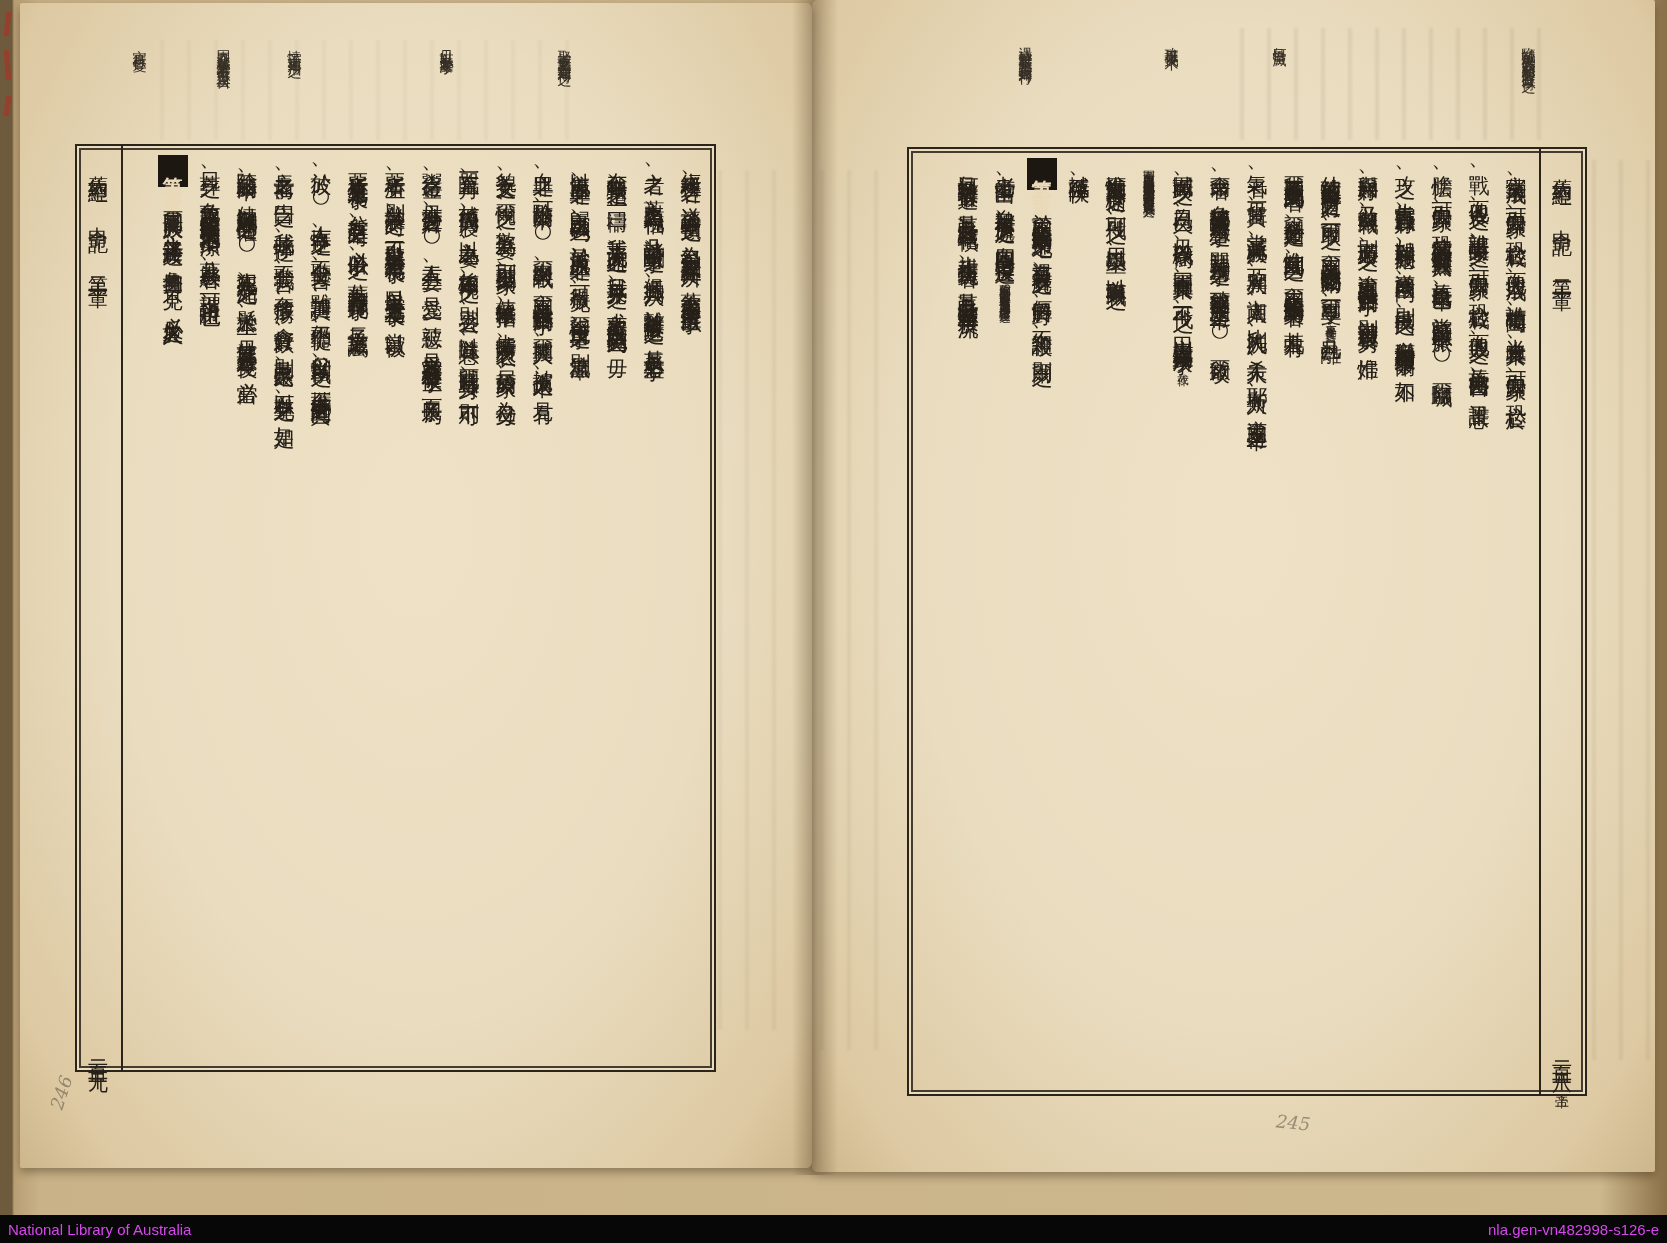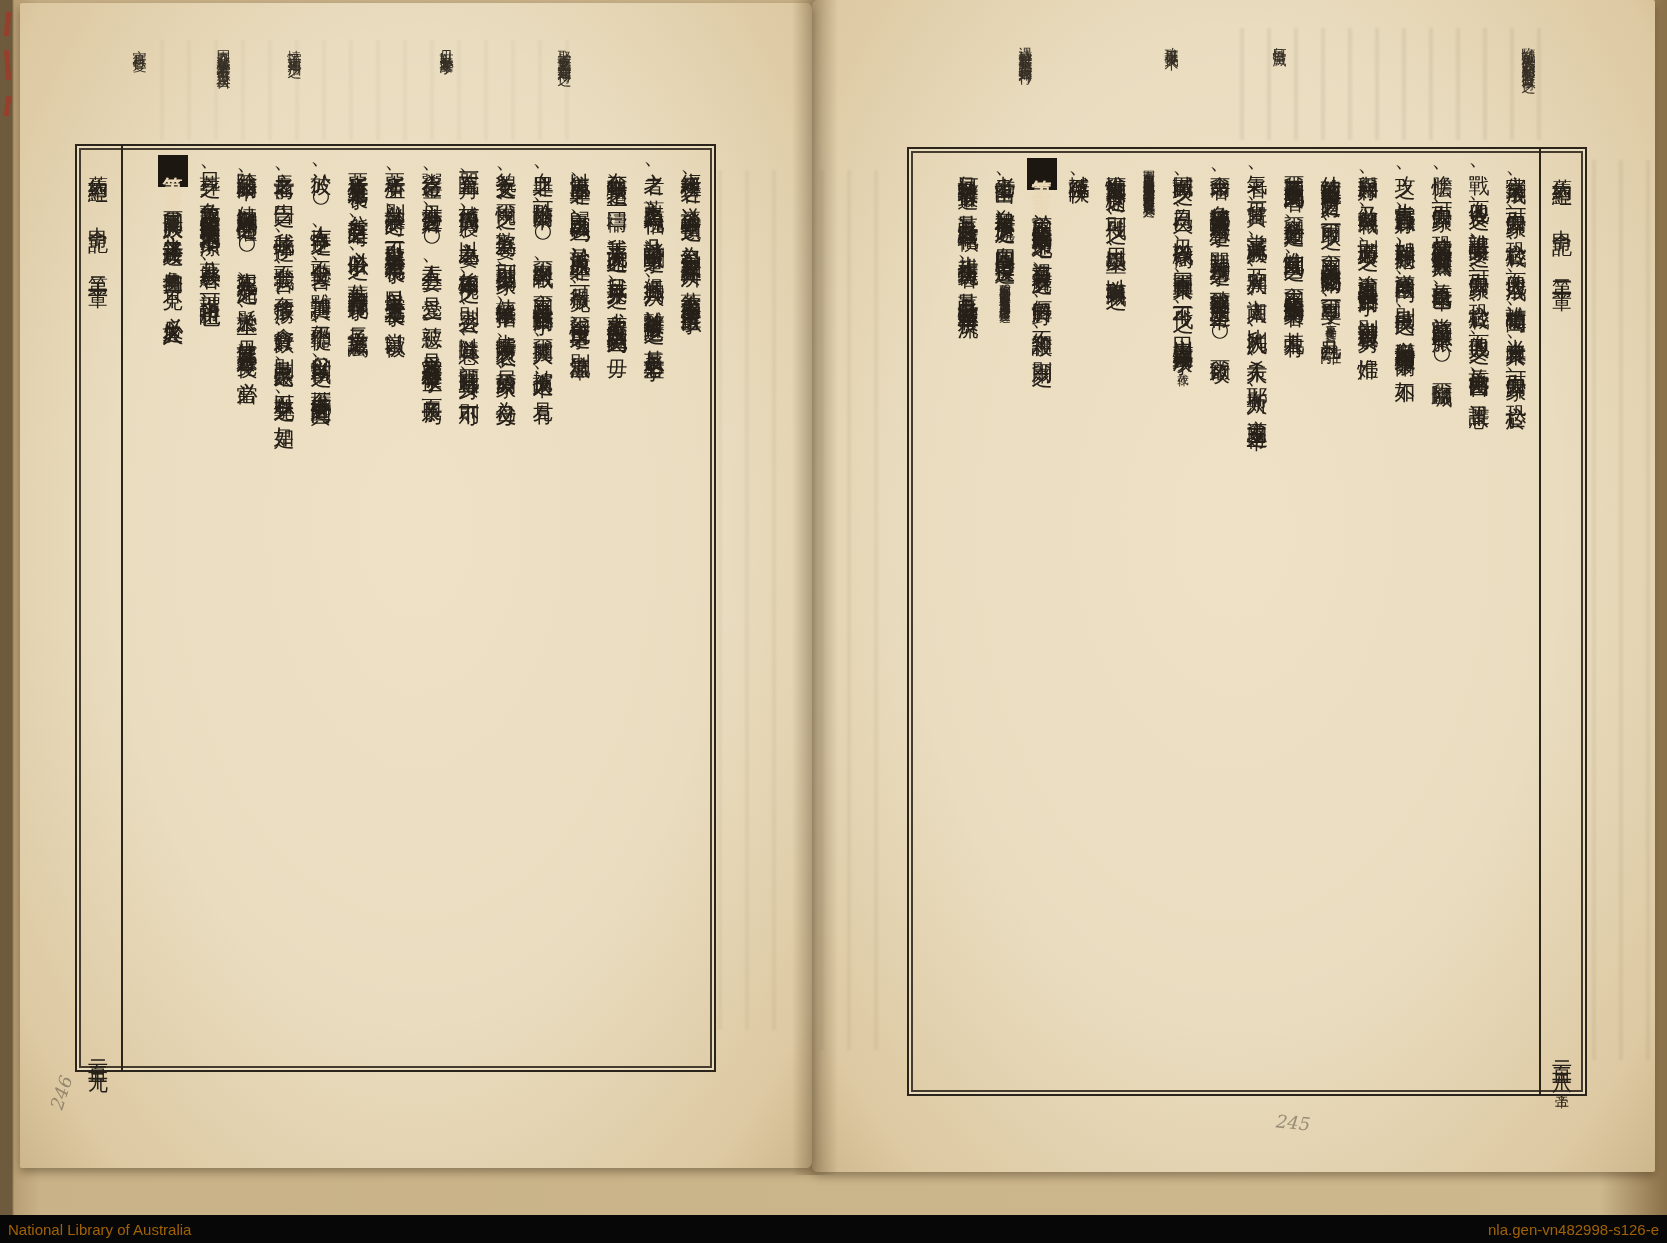--- a/index.html
+++ b/index.html
@@ -35,21 +35,21 @@
   .col{white-space:normal;}
   .chapter-box{background:#1d1712;color:#ead9b8;padding:5px 2px;margin-inline-end:8px;
     font-size:20px;font-weight:bold;letter-spacing:4px;box-shadow:0 0 0 1px #1d1712;}
   .note{display:inline-block;writing-mode:vertical-rl;font-size:11.5px;line-height:13px;
     letter-spacing:1px;max-height:190px;margin:2px 0;color:#2c261e;}
   .note-col{line-height:30px;}
   .note-col .note{max-height:300px;font-size:12px;}
   
   .footer-bar{position:absolute;left:0;right:0;bottom:0;height:28px;background:#070707;
     display:flex;justify-content:space-between;align-items:center;padding:0 8px;
-    font-family:"Liberation Sans","DejaVu Sans",sans-serif;font-size:15px;color:#a16207;}
+    font-family:"Liberation Sans","DejaVu Sans",sans-serif;font-size:15px;color:#d946ef;}
   
   .pencil{position:absolute;color:rgba(88,80,66,.55);font-size:18px;font-style:italic;
     font-family:"DejaVu Serif",serif;}
   .pencil-left{left:44px;top:1082px;transform:rotate(-72deg);}
   .pencil-right{left:1276px;top:1112px;transform:rotate(6deg);}
   .redmark{position:absolute;left:5px;width:5px;height:24px;background:#a83326;opacity:.7;border-radius:1px;}
   .redmark.r1{top:12px;transform:rotate(6deg);}
   .redmark.r2{top:50px;height:30px;transform:rotate(-4deg);}
   .redmark.r3{top:96px;height:20px;transform:rotate(8deg);}
   

